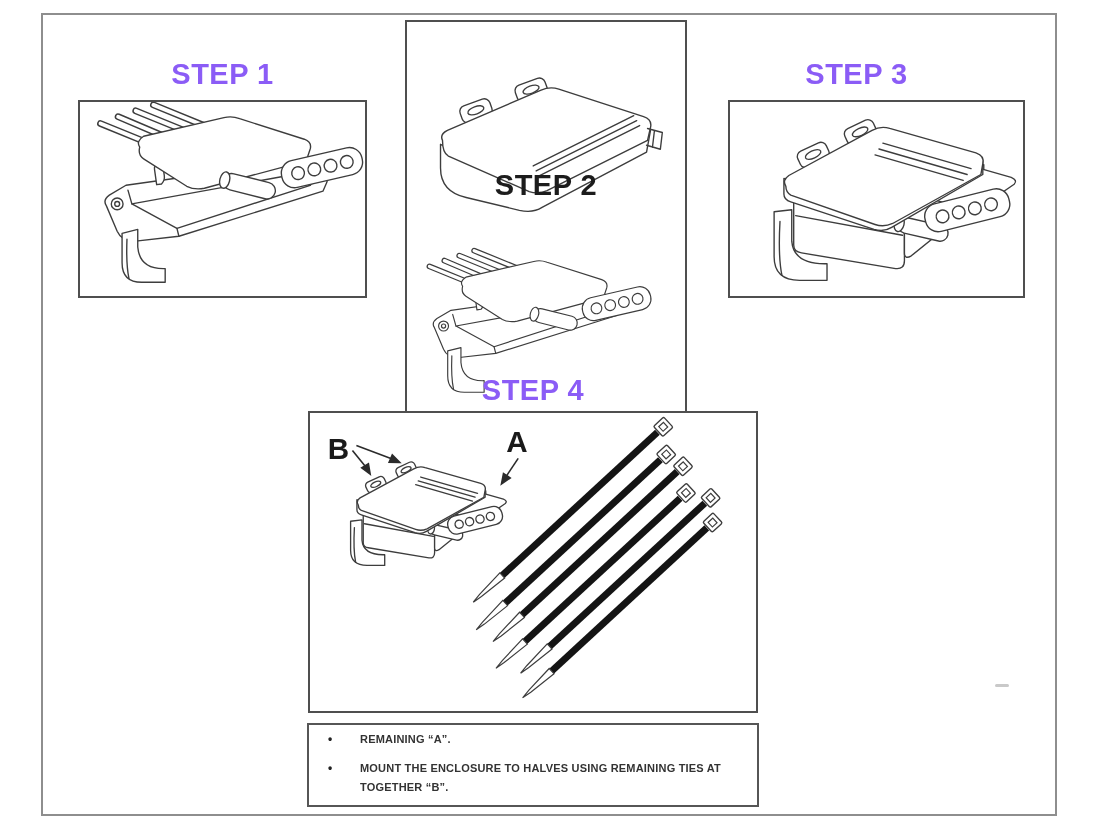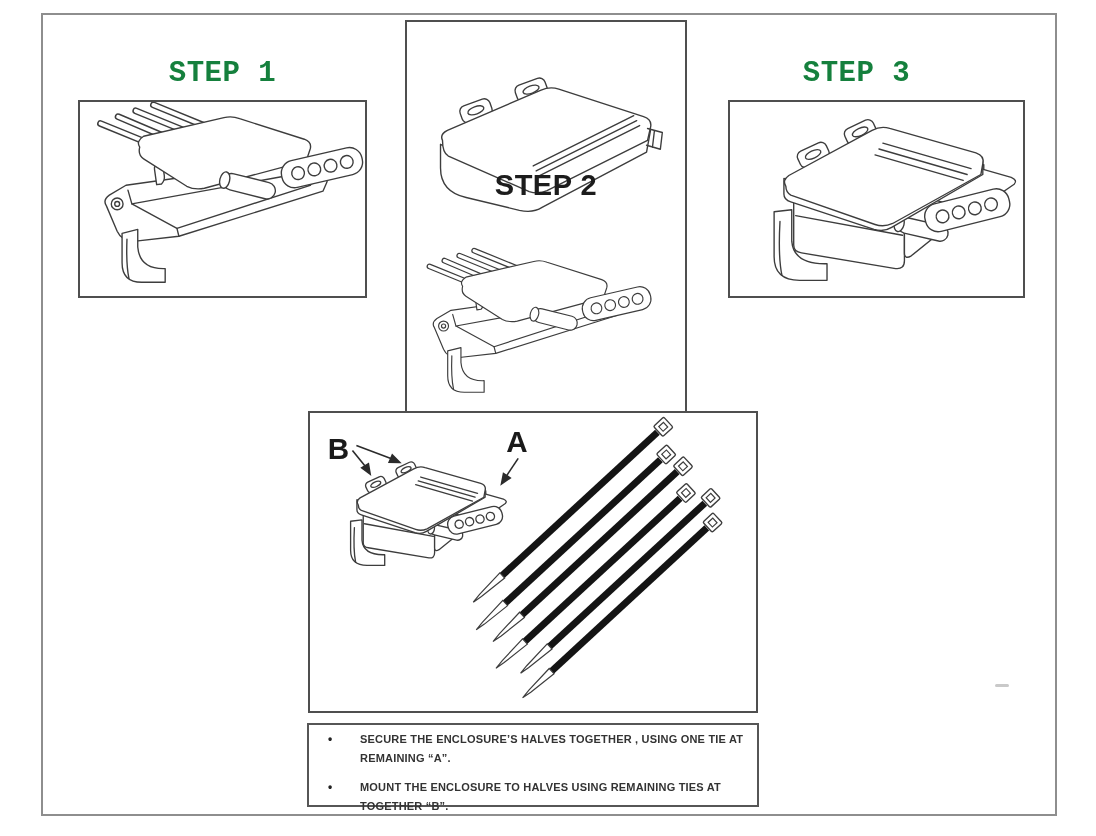--- a/index.html
+++ b/index.html
@@ -1,21 +1,21 @@
 <!DOCTYPE html>
 <html><head>
 <meta charset="utf-8">
 <style>
   html,body{margin:0;padding:0;background:#ffffff;}
   #stage{position:relative;width:1096px;height:836px;background:#ffffff;overflow:hidden;
          font-family:"Liberation Sans",sans-serif;}
   .outer-frame{position:absolute;left:41px;top:13px;width:1012px;height:799px;
                border:2px solid #8e8e8e;background:#ffffff;}
   .step-title{position:absolute;height:34px;line-height:34px;text-align:center;
-              font-size:29px;font-weight:700;color:#15803d;letter-spacing:0.5px;font-family:Liberation Mono, monospace;}
+              font-size:29px;font-weight:700;color:#8b5cf6;letter-spacing:0.5px;}
   .panel{position:absolute;border:2px solid #4f4f4f;background:#ffffff;box-sizing:border-box;}
   .panel svg{display:block;width:100%;height:100%;}
   #step1-box{left:78px;top:100px;width:289px;height:198px;}
   #step2-box{left:405px;top:20px;width:282px;height:428px;}
   #step3-box{left:728px;top:100px;width:297px;height:198px;}
   #step4-box{left:308px;top:411px;width:450px;height:302px;}
   #title-step1{left:78px;top:57px;width:289px;}
   #title-step3{left:708px;top:57px;width:297px;}
   #title-step4{left:308px;top:373px;width:450px;}
   #title-step2{position:absolute;left:0;top:146px;width:100%;height:34px;line-height:34px;
@@ -205,20 +205,21 @@
         <g transform="translate(132,31) rotate(-25)">
           <rect x="-16" y="-9" width="32" height="18" rx="6"></rect>
             <ellipse cx="0" cy="-0.5" rx="8.5" ry="3.8"></ellipse>
         </g>
         <path d="M56,86 Q52,80 59,75 L144,29 Q153,24 162,27 L250,52 Q259,55 257,63 L255,74 L165,124 Q156,128 147,125 L61,95 Q56,92 56,86 Z"></path>
         <path d="M155,42 L245,68 M151,48 L241,74 M147,54 L237,80" fill="none"></path>
       </g>
     </svg>
   </div>
 
+  <div class="step-title" id="title-step4">STEP 4</div>
 
   <div class="panel" id="step4-box">
     <svg viewBox="0 0 450 302" preserveAspectRatio="xMidYMid meet">
 
       <g transform="translate(12,38) scale(0.64)" stroke="#3d3d3d" stroke-width="2.1" fill="#ffffff" stroke-linejoin="round" stroke-linecap="round">
         <path d="M44,112 L44,158 Q44,182 70,182 L98,182 L98,165 Q64,166 62,142 L62,110 Z"></path>
         <path d="M52,177 Q48,158 50,122" fill="none"></path>
         <path d="M64,84 L64,146 Q64,153 72,154 L168,170 Q177,171 177,162 L177,116 Z"></path>
         <path d="M177,114 L258,64 L258,92 Q258,98 252,102 L184,157 Q177,161 177,154 Z"></path>
         <path d="M66,116 L175,136 M179,134 L254,86" fill="none"></path>
@@ -299,21 +300,20 @@
           <rect x="-7" y="-7" width="14" height="14" rx="1.5" fill="#ffffff" stroke="#3d3d3d" stroke-width="1.4"></rect>
           <rect x="-3.2" y="-3.2" width="6.4" height="6.4" fill="#ffffff" stroke="#3d3d3d" stroke-width="1.2"></rect>
         </g>
       </g>
     </svg>
   </div>
 
   <div id="notes-box">
     <div class="note-row first">
       <span class="bullet">•</span>
-      <div>SECURE THE ENCLOSURE’S HALVES TOGETHER , USING ONE TIE AT</div>
       <div>REMAINING “A”.</div>
     </div>
     <div class="note-row second">
       <span class="bullet">•</span>
       <div>MOUNT THE ENCLOSURE TO HALVES  USING REMAINING TIES AT</div>
       <div>TOGETHER “B”.</div>
     </div>
   </div>
 
   <div class="stray"></div>

